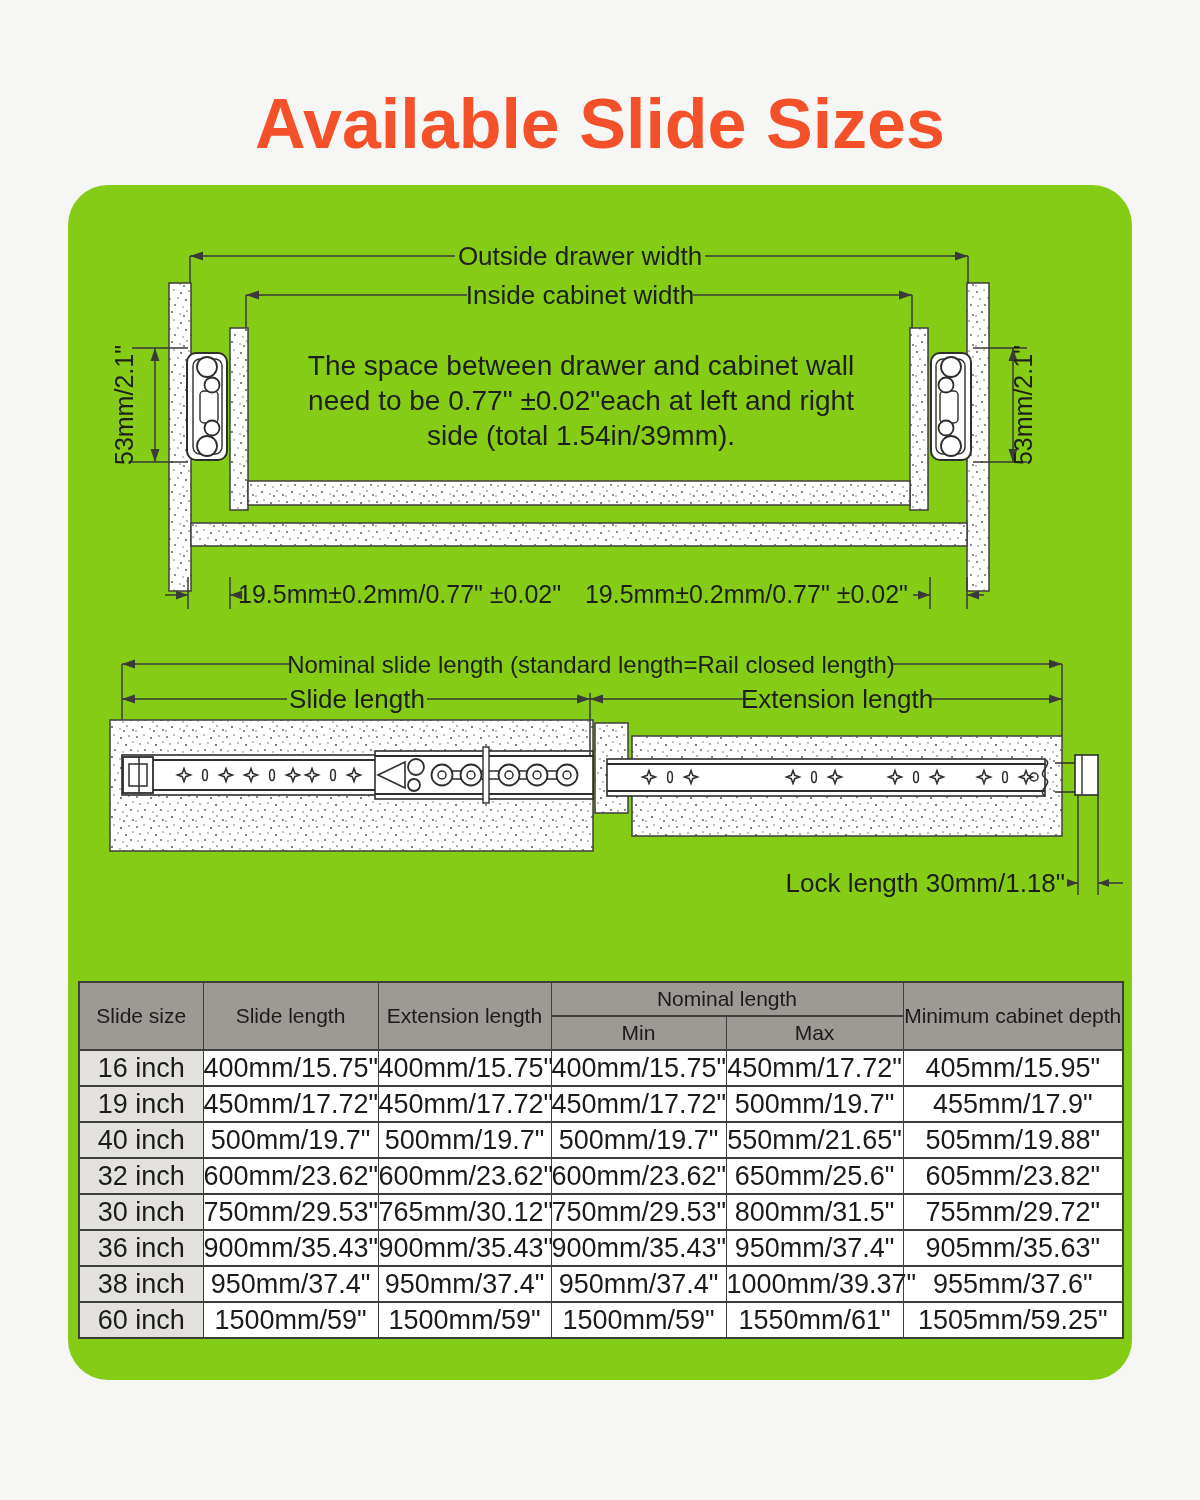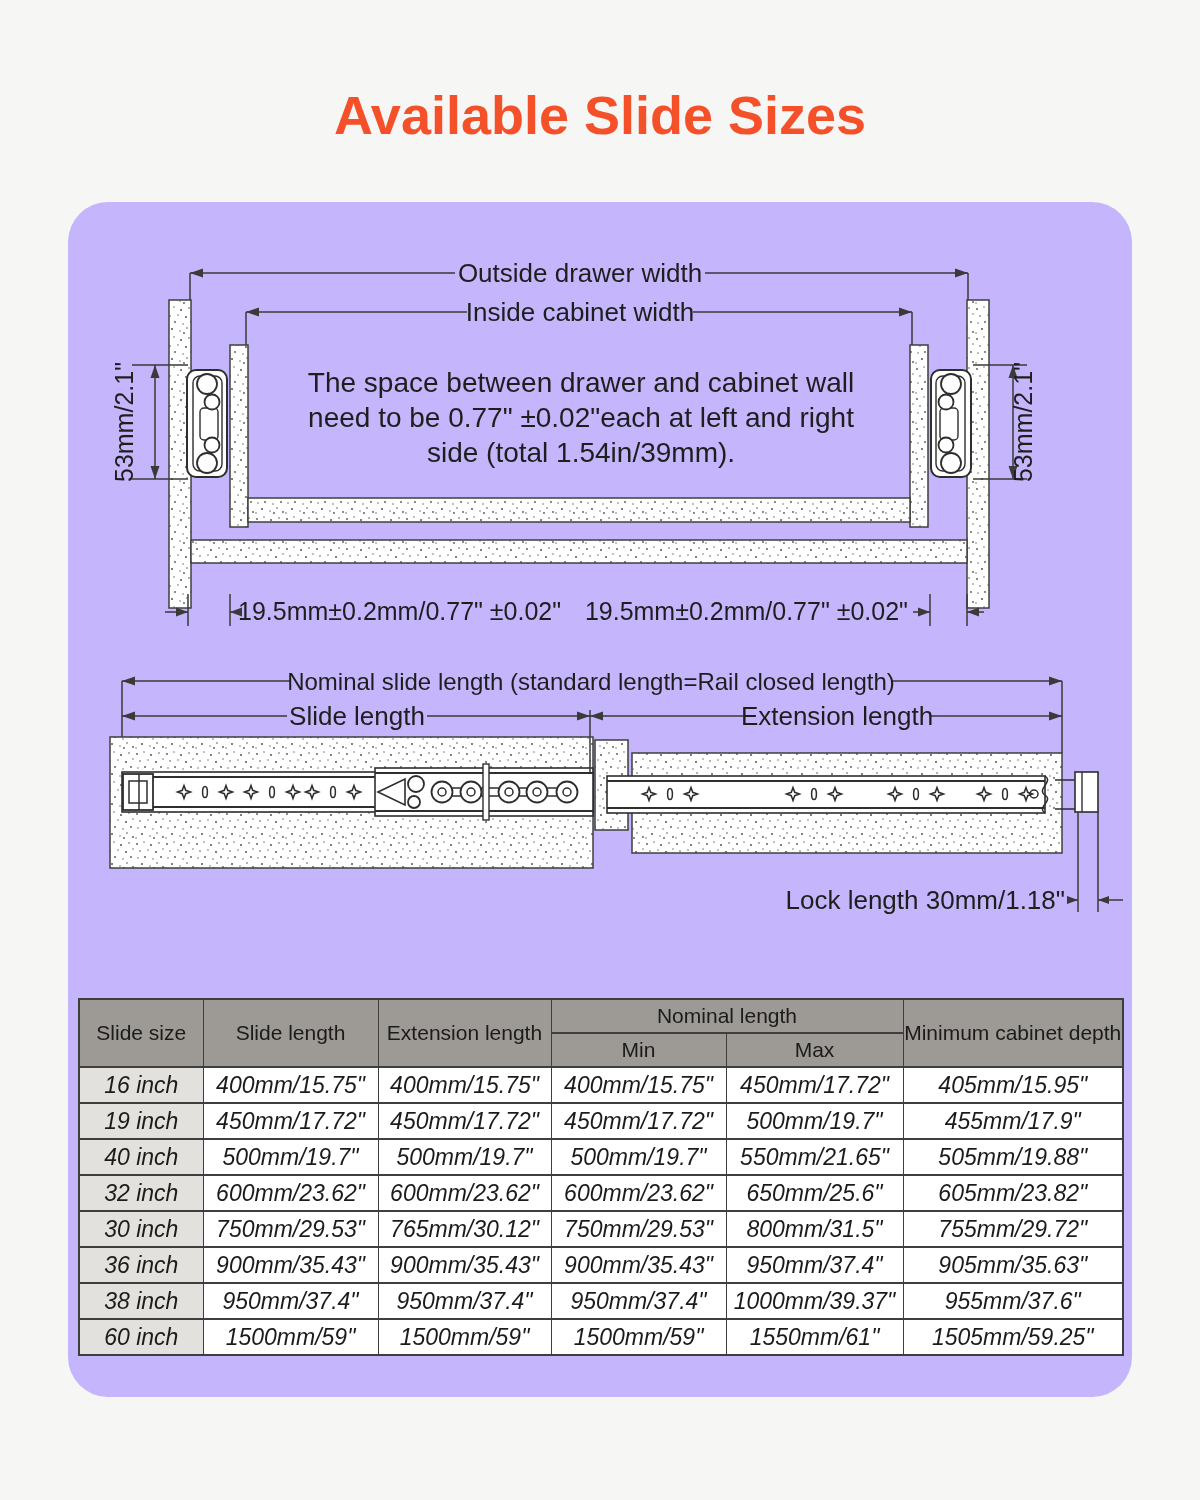--- a/index.html
+++ b/index.html
@@ -1,38 +1,38 @@
 <!DOCTYPE html>
 <html><head>
 <meta charset="utf-8">
 <style>
   * { margin:0; padding:0; box-sizing:border-box; }
   html,body { width:1200px; background:#f6f6f4; font-family:"Liberation Sans", sans-serif; }
   .page { position:relative; width:1200px; height:1500px; background:#f6f6f4; overflow:hidden; }
   .title { position:absolute; top:84px; left:0; width:1200px; text-align:center;
-           font-size:54px; font-weight:bold; color:#f4512b; letter-spacing:0; }
-  .card { position:absolute; left:68px; top:202px; width:1064px; height:1195px;
-          background:#c4b5fd; border-radius:40px; }
+           font-size:70px; font-weight:bold; color:#f4512b; letter-spacing:0; }
+  .card { position:absolute; left:68px; top:185px; width:1064px; height:1195px;
+          background:#84cc16; border-radius:40px; }
   svg.d1 { position:absolute; left:7px; top:43px; }
   svg.d2 { position:absolute; left:7px; top:458px; }
   svg text { fill:#1e1e1c; }
   .dim  { font-size:25px; }
   .dim24{ font-size:24px; }
   .dim26{ font-size:26px; }
   .note { font-size:28px; }
   table.sizes { position:absolute; left:10px; top:776px; width:1044px;
                 border-collapse:collapse; table-layout:fixed;
                 border:2px solid #3e3e3c;margin-top:20px; }
   table.sizes th, table.sizes td {
       border:1px solid #3e3e3c; border-top-width:2px; border-bottom-width:2px;
       text-align:center; vertical-align:middle; font-weight:normal; color:#1b1b1a; }
   table.sizes thead tr { height:34px; }
   table.sizes tbody tr { height:36px; }
   table.sizes th { background:#9d9a96; font-size:21px; }
-  table.sizes td { background:#ffffff; font-size:23px;font-style:italic; }
+  table.sizes td { background:#ffffff; font-size:27px; }
   table.sizes td.rowhead { background:#e3e1dd; }
 </style>
 </head>
 <body>
 
 <div class="page">
   <h1 class="title">Available Slide Sizes</h1>
 
   <div class="card">
 

